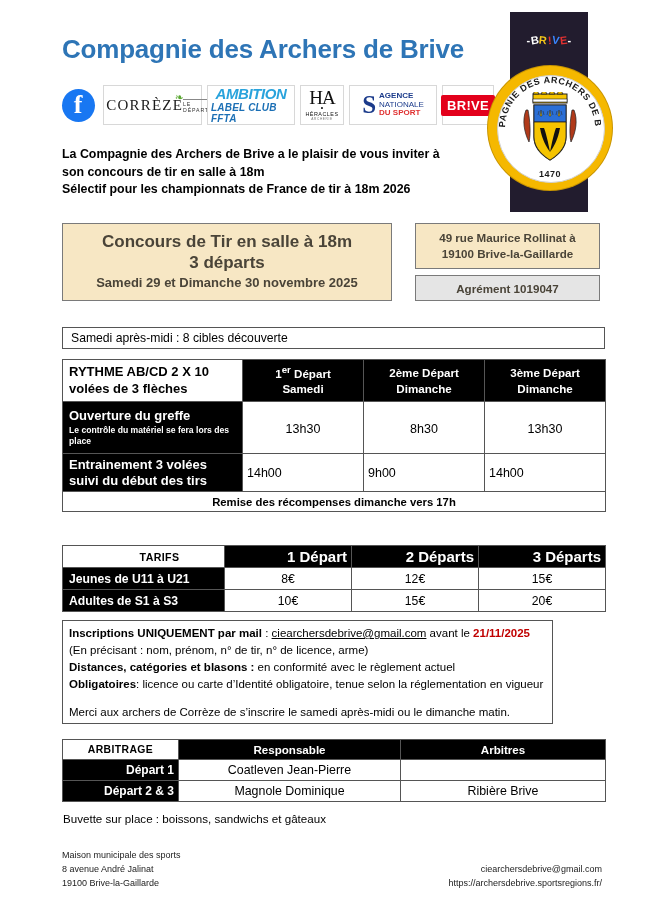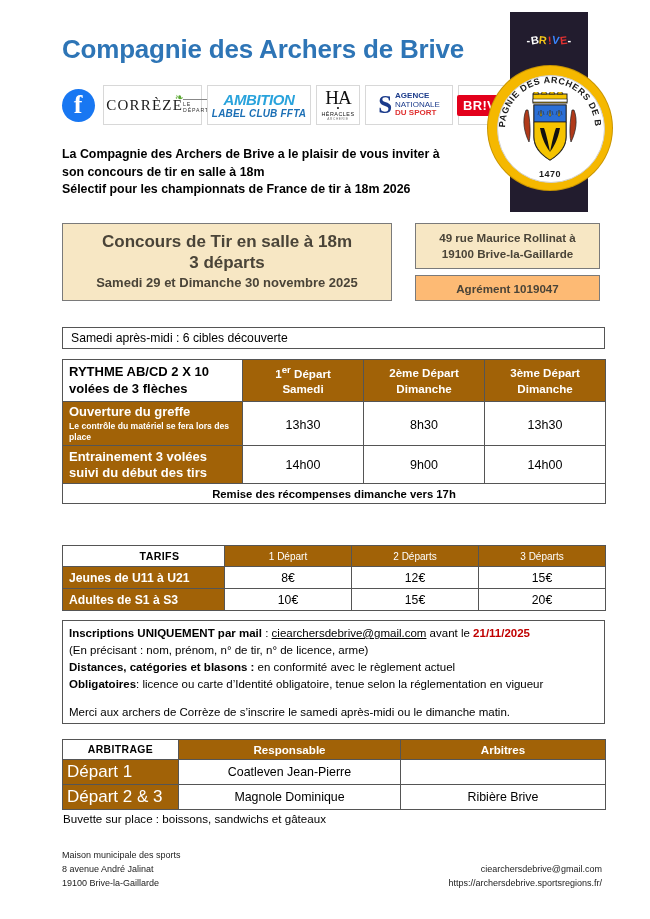--- a/index.html
+++ b/index.html
@@ -35,21 +35,21 @@
   .fb-circle{
     width:33px;height:33px;border-radius:50%;background:#1877f2;
     display:flex;align-items:center;justify-content:center;
     color:#fff;font-size:26px;font-weight:bold;font-family:"Liberation Serif",serif;
     line-height:1;
   }
   .lg-correze{width:99px;flex-direction:row;padding-left:36px;}
   .correze-main{font-family:"Liberation Serif",serif;font-size:15px;letter-spacing:1.2px;color:#1a1a1a;line-height:1;position:relative;}
   .correze-leaf{position:absolute;right:-2px;top:-6px;color:#5aa832;font-size:11px;}
   .correze-sub{font-size:5.2px;letter-spacing:0.9px;color:#333;border-top:1px solid #888;margin-top:1px;padding-top:1px;}
-  .lg-ambition{width:104px;flex-direction:column;}
+  .lg-ambition{width:88px;flex-direction:column;}
   .amb-main{color:#29a3dc;font-size:15px;font-weight:bold;font-style:italic;letter-spacing:-0.4px;line-height:1;}
   .amb-sub{color:#1b6fb5;font-size:10px;font-weight:bold;font-style:italic;letter-spacing:0.2px;margin-top:1px;}
   .lg-heracles{width:44px;flex-direction:column;}
   .her-ha{font-family:"Liberation Serif",serif;font-size:19px;line-height:0.9;letter-spacing:-1px;color:#111;}
   .her-dot{font-size:7px;line-height:0.6;}
   .her-name{font-size:5.4px;letter-spacing:0.5px;color:#111;}
   .her-sub{font-size:3.2px;letter-spacing:0.6px;color:#777;}
   .lg-ans{width:88px;gap:3px;}
   .ans-s{color:#1b3b8b;font-family:"Liberation Serif",serif;font-size:25px;font-weight:bold;line-height:0.8;}
   .ans-txt{display:flex;flex-direction:column;line-height:1.05;}
@@ -120,75 +120,75 @@
   .bl-2{font-size:17px;font-weight:bold;line-height:1.22;}
   .bl-3{font-size:13px;font-weight:bold;line-height:1.3;margin-top:2px;}
   .beige-right-top{
     position:absolute; left:415px; top:223px; width:185px; height:46px;
     background:#f7e7c4; border:1px solid #7a7a7a; box-sizing:border-box;
     display:flex; flex-direction:column; align-items:center; justify-content:center;
     font-size:11.6px; font-weight:bold; color:#4a4438; line-height:1.38; text-align:center;
   }
   .beige-right-bot{
     position:absolute; left:415px; top:275px; width:185px; height:26px;
-    background:#fdba74; border:1px solid #7a7a7a; box-sizing:border-box;
+    background:#e5e5e5; border:1px solid #7a7a7a; box-sizing:border-box;
     display:flex; align-items:center; justify-content:center;
     font-size:11.6px; font-weight:bold; color:#4a4438;
   }
 
   
   .bar{
     position:absolute; border:1px solid #555; box-sizing:border-box;
     background:#fff; display:flex; align-items:center;
   }
   .samedi-bar{
     left:62px; top:327px; width:543px; height:22px;
     padding-left:8px; font-size:12.2px; color:#000;
   }
 
   
   table{border-collapse:collapse; position:absolute; table-layout:fixed;}
   td,th{border:1px solid #555; box-sizing:border-box; padding:2px 4px;}
-  .gray{background:#a16207;color:#fff;}
+  .gray{background:#000000;color:#fff;}
   .whitecell{background:#fff;color:#000;}
 
   
   .tbl-sched{left:62px; top:359px; width:543px;}
   .tbl-sched td{vertical-align:middle;}
   .sc-hdr{height:42px; text-align:center; font-size:11.6px; font-weight:bold; line-height:1.3;}
   .sc-corner{font-size:13px;font-weight:bold;text-align:left;line-height:1.28;padding-left:6px;}
   .sc-lbl{font-size:13px;font-weight:bold;text-align:left;line-height:1.2;padding-left:6px;}
   .sc-lbl small{font-size:8.6px;font-weight:bold;display:block;line-height:1.28;margin-top:1px;}
   .sc-time{text-align:center;font-size:12.5px;vertical-align:top;padding-top:5px;}
-  .sc-time2{text-align:center;font-size:12.5px;}
+  .sc-time2{text-align:left;font-size:12.5px;}
   .sc-foot{text-align:center;font-size:11.3px;font-weight:bold;height:20px;}
 
   
   .tbl-tarif{left:62px; top:545px; width:543px;}
-  .tf-hdr{height:21px;text-align:center;font-size:10px;font-weight:normal;}
+  .tf-hdr{height:21px;text-align:right;font-size:15px;font-weight:bold;}
   .tf-corner{text-align:center;font-size:10.6px;font-weight:bold;letter-spacing:0.4px;padding-left:36px;}
   .tf-lbl{text-align:left;font-size:12.2px;font-weight:bold;padding-left:6px;height:22px;}
   .tf-val{text-align:center;font-size:12.2px;}
 
   
   .infobox{
-    position:absolute; left:62px; top:620px; width:543px; height:104px;
+    position:absolute; left:62px; top:620px; width:491px; height:104px;
     border:1px solid #555; box-sizing:border-box; background:#fff;
     padding:4px 6px 0 6px; font-size:11.5px; line-height:1.47; color:#000;
   }
   .infobox b{font-weight:bold;}
   .mail-link{text-decoration:underline;color:#000;}
   .red{color:#c00000;font-weight:bold;}
   .info-gap{height:11px;}
 
   
   .tbl-arb{left:62px; top:739px; width:543px;}
   .ar-hdr{height:20px;text-align:center;font-size:11.6px;font-weight:bold;}
   .ar-corner{text-align:center;font-size:10.4px;font-weight:bold;letter-spacing:0.4px;}
-  .ar-lbl{text-align:left;font-size:17px;font-weight:normal;height:21px;}
+  .ar-lbl{text-align:right;font-size:12px;font-weight:bold;height:21px;}
   .ar-val{text-align:center;font-size:12.4px;}
 
   .buvette{
     position:absolute;left:63px;top:812px;font-size:11.6px;color:#000;
   }
 
   
   .foot-left{
     position:absolute;left:62px;top:848px;font-size:9px;line-height:1.58;color:#222;
   }
@@ -302,21 +302,21 @@
 
   <div class="beige-right-top">
     <div>49 rue Maurice Rollinat à</div>
     <div>19100 Brive-la-Gaillarde</div>
   </div>
   <div class="beige-right-bot">
     <span>Agrément   1019047</span>
   </div>
 
   <div class="bar samedi-bar">
-    <span>Samedi après-midi : 6 cibles découverte</span>
+    <span>Samedi après-midi : 8 cibles découverte</span>
   </div>
 
   <table class="tbl-sched">
     <colgroup>
       <col style="width:180px">
         <col style="width:121px">
         <col style="width:121px">
         <col style="width:121px">
     </colgroup>
     <tbody>
@@ -332,21 +332,21 @@
         <td class="gray sc-hdr">
           <span>2ème Départ</span><br>
           <span>Dimanche</span>
         </td>
         <td class="gray sc-hdr">
           <span>3ème Départ</span><br>
           <span>Dimanche</span>
         </td>
       </tr>
       <tr>
-        <td class="gray sc-lbl" style="height:44px">
+        <td class="gray sc-lbl" style="height:52px">
           <span>Ouverture du greffe</span>
           <small>Le contrôle du matériel se fera lors des place</small>
         </td>
         <td class="whitecell sc-time">13h30</td>
         <td class="whitecell sc-time">8h30</td>
         <td class="whitecell sc-time">13h30</td>
       </tr>
       <tr>
         <td class="gray sc-lbl" style="height:38px">
           <span>Entrainement 3 volées</span><br>

